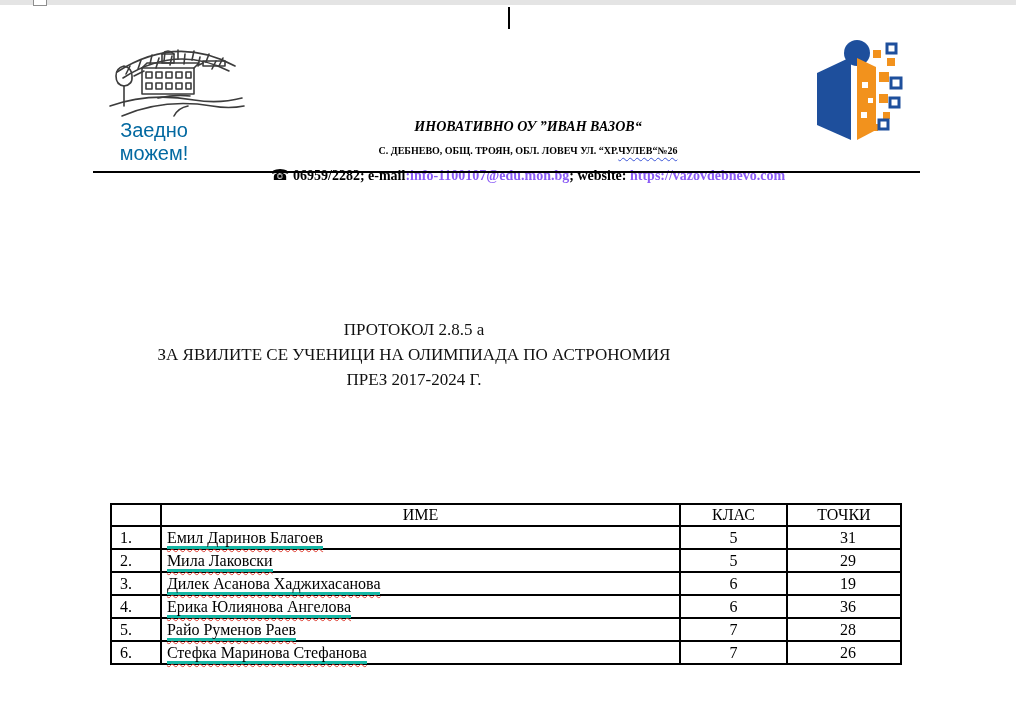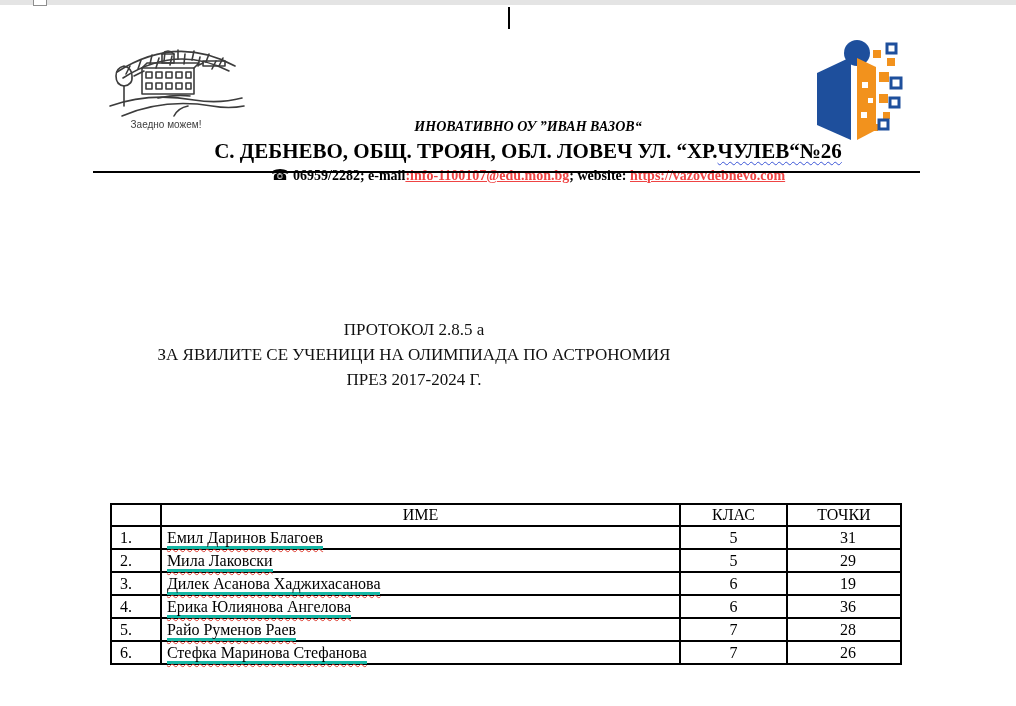--- a/index.html
+++ b/index.html
@@ -8,30 +8,30 @@
     font-family:"Liberation Serif", serif;color:#000;
   }
   
   .topbar{position:absolute;left:0;top:0;width:1016px;height:5px;background:#e4e4e4;}
   .top-icon{position:absolute;left:33px;top:0;width:12px;height:5px;background:#fff;
     border:1px solid #8f8f8f;border-top:none;}
   .cursor-mark{position:absolute;left:508px;top:7px;width:2px;height:22px;background:#000;}
 
   
   .school-logo{position:absolute;left:104px;top:36px;}
-  .motto{position:absolute;left:96px;top:119px;width:140px;text-align:center;
-    font-family:"Liberation Sans", sans-serif;font-size:10px;color:#404040;}
+  .motto{position:absolute;left:84px;top:119px;width:140px;text-align:center;
+    font-family:"Liberation Sans", sans-serif;font-size:20px;color:#0369a1;}
   .lh-text{position:absolute;left:158px;top:116px;width:740px;text-align:center;line-height:22px;}
   .lh-name{font-size:14px;font-weight:bold;font-style:italic;}
-  .lh-addr{font-size:21px;font-weight:bold;margin-top:2px;}
+  .lh-addr{font-size:10px;font-weight:bold;margin-top:2px;}
   .lh-contact{font-size:14px;font-weight:bold;margin-top:2px;}
   .grammar-squiggle{text-decoration:underline wavy #3b55d6;text-decoration-thickness:1px;
     text-underline-offset:3px;text-decoration-skip-ink:none;}
   .phone-glyph{font-family:"DejaVu Sans", sans-serif;font-size:15px;}
-  a.lh-link{color:#ef4444;font-weight:bold;text-decoration:underline;cursor:pointer;}
+  a.lh-link{color:#8b5cf6;font-weight:bold;cursor:pointer;}
   .ministry-logo{position:absolute;left:813px;top:36px;}
   .rule{position:absolute;left:93px;top:171px;width:827px;height:2px;background:#000;}
 
   
   .doc-title{position:absolute;left:0;top:317px;width:828px;text-align:center;
     font-size:17px;line-height:25px;color:#111;}
 
   
   table.results{position:absolute;left:110px;top:503px;border-collapse:collapse;
     table-layout:fixed;width:792px;}

